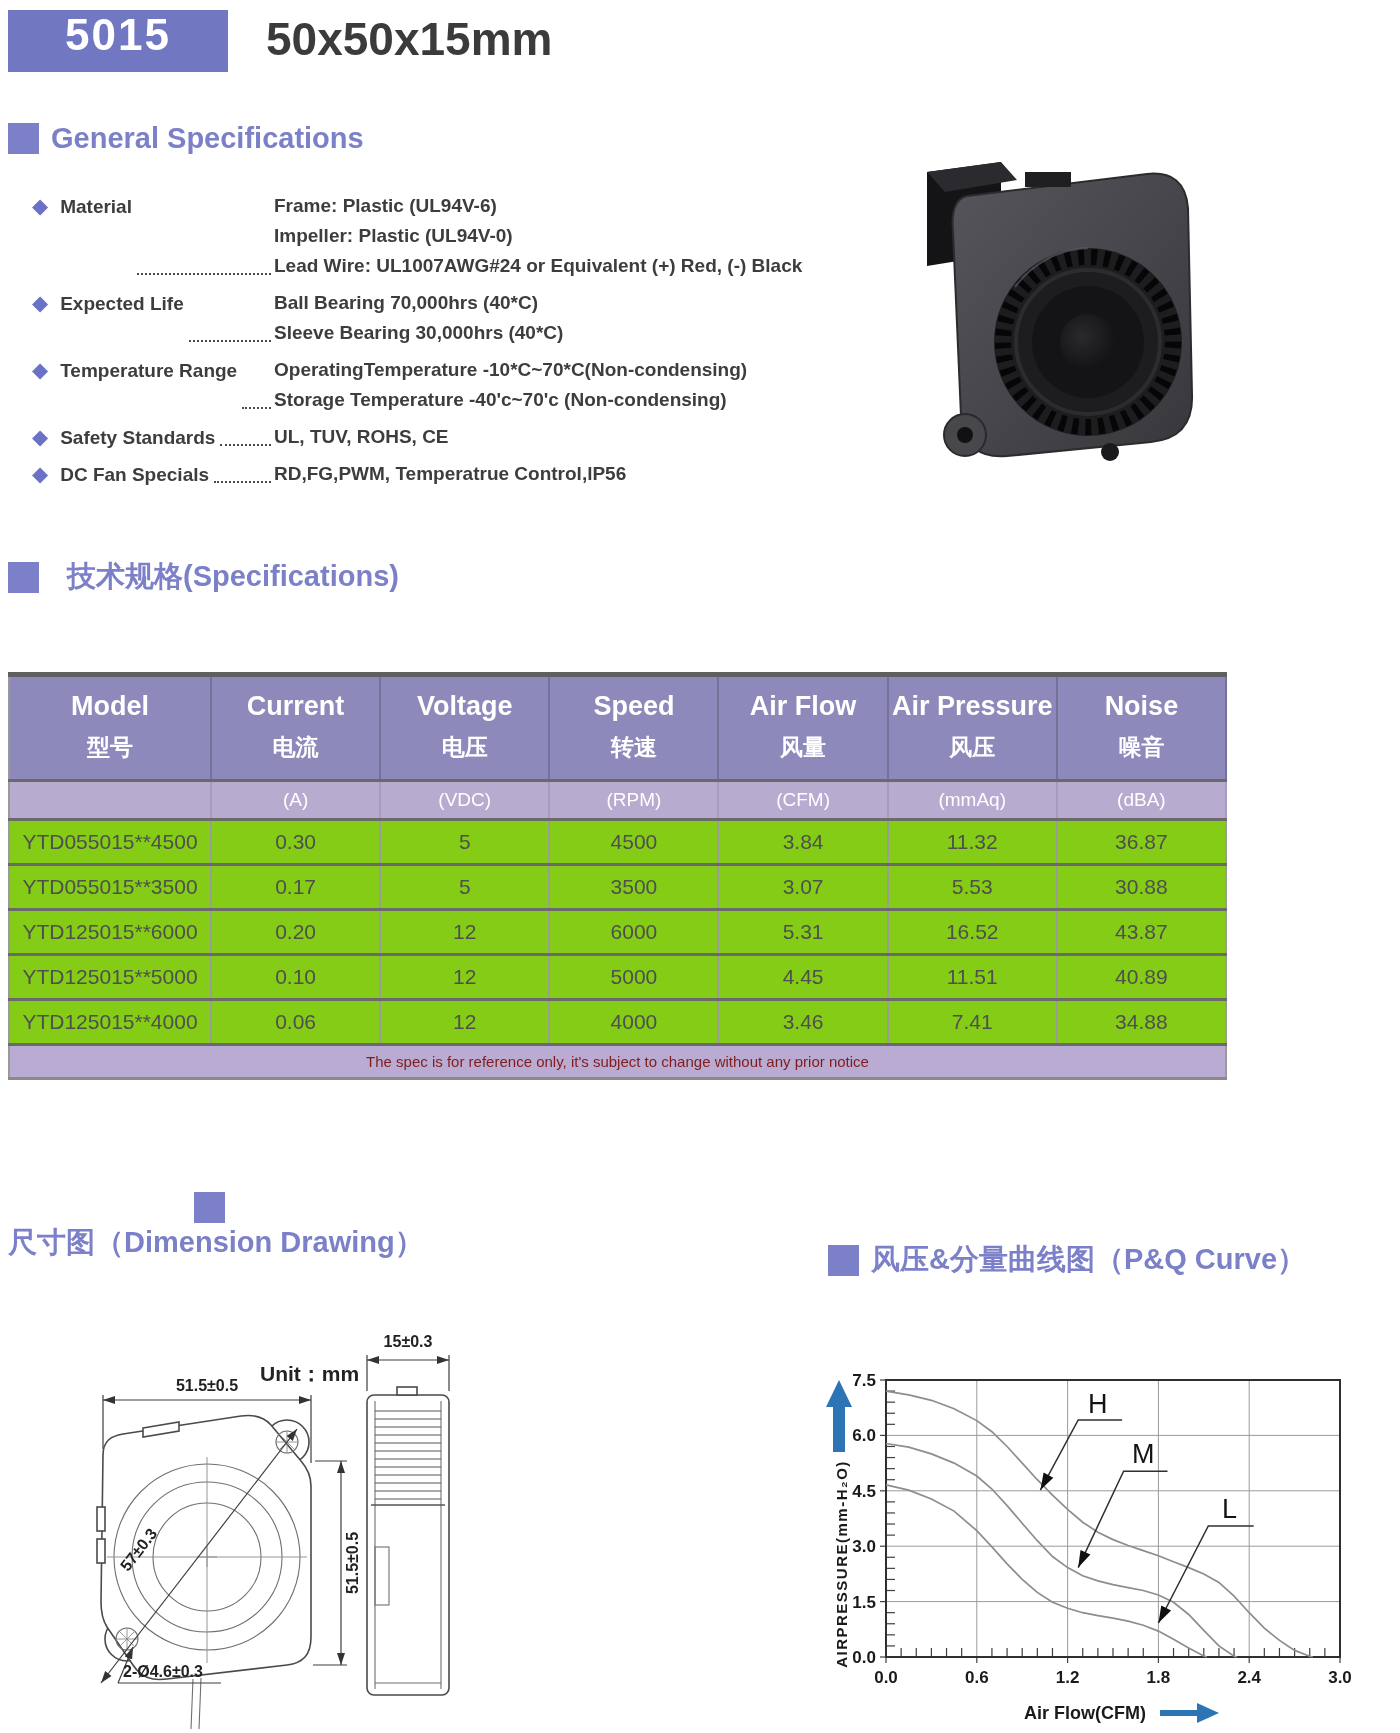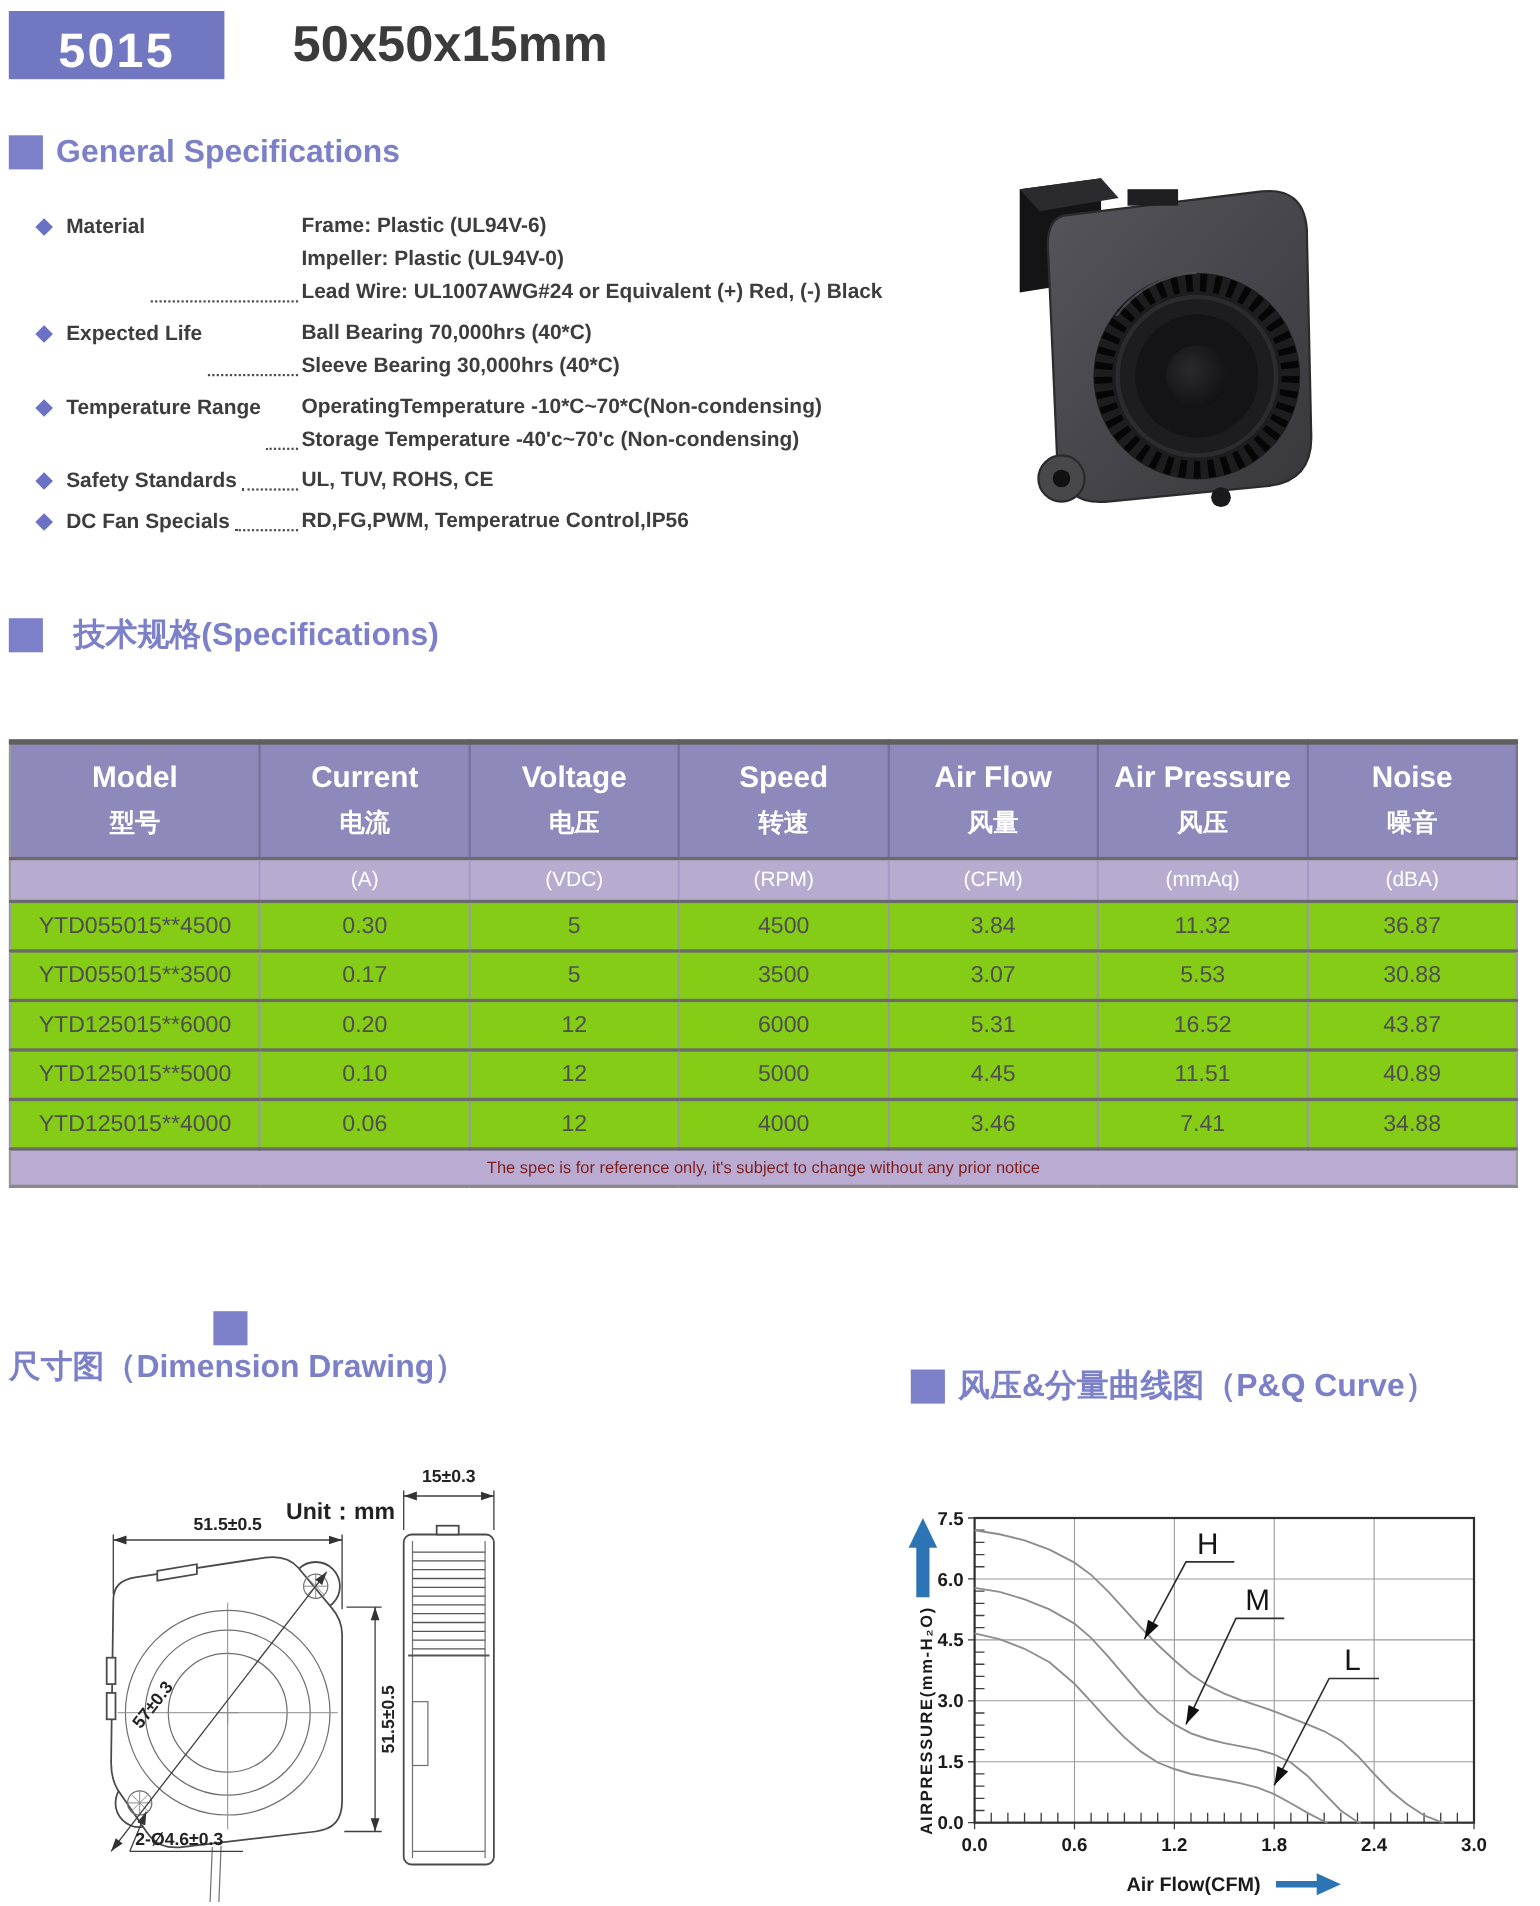--- a/index.html
+++ b/index.html
@@ -4,22 +4,22 @@
 <style>
   html,body{margin:0;padding:0;}
   body{
     width:1400px;height:1733px;position:relative;background:#ffffff;
     font-family:"Liberation Sans",sans-serif;color:#3a3a3a;overflow:hidden;
   }
   .abs{position:absolute;}
 
   
   .model-box{
-    left:8px;top:10px;width:196px;height:62px;background:#7277C2;color:#fff;
-    display:flex;align-items:flex-end;justify-content:center;
+    left:8px;top:10px;width:220px;height:62px;background:#7277C2;color:#fff;
+    display:flex;align-items:flex-start;justify-content:center;
     font-size:44px;font-weight:bold;letter-spacing:2px;
   }
   .size-title{left:266px;top:12px;font-size:46px;font-weight:bold;color:#3b3b3b;}
 
   
   .section-heading{display:flex;align-items:center;}
   .section-heading .sq{width:31px;height:31px;background:#7B80C8;margin-right:12px;flex:0 0 auto;}
   .section-heading .txt{font-size:29px;font-weight:bold;color:#7B80C8;white-space:nowrap;}
 
   
@@ -27,21 +27,21 @@
   .spec-item{display:flex;margin-bottom:7px;}
   .spec-head{width:242px;display:flex;align-items:baseline;flex:0 0 auto;}
   .bullet{color:#6B71C4;font-size:21px;margin-right:12px;line-height:27px;}
   .spec-label{font-size:19px;font-weight:bold;color:#3d3d3d;white-space:nowrap;line-height:27px;}
   .leader{flex:1;border-bottom:2px dotted #4a4a4a;margin:0 3px 0 5px;align-self:flex-end;transform:translateY(-7px);}
   .spec-vals{flex:1;}
   .spec-vals div{font-size:19px;font-weight:bold;color:#3d3d3d;line-height:27px;margin-bottom:3px;white-space:nowrap;}
 
   
   table.spec-table{
-    left:8px;top:672px;width:1372px;border-collapse:collapse;table-layout:fixed;
+    left:8px;top:672px;width:1219px;border-collapse:collapse;table-layout:fixed;
     border-top:5px solid #5f5f5f;border-bottom:3px solid #8a8a8a;
     border-left:2px solid #9a9a9a;border-right:2px solid #9a9a9a;
   }
   .spec-table th{
     background:#8D89BB;color:#fff;font-weight:bold;text-align:center;vertical-align:middle;
     border-right:2px solid #757198;padding:10px 0 10px;
   }
   .spec-table th .th-en{font-size:27px;line-height:38px;}
   .spec-table th .th-cn{font-size:23px;line-height:44px;}
   .spec-table tr.units-row td{

